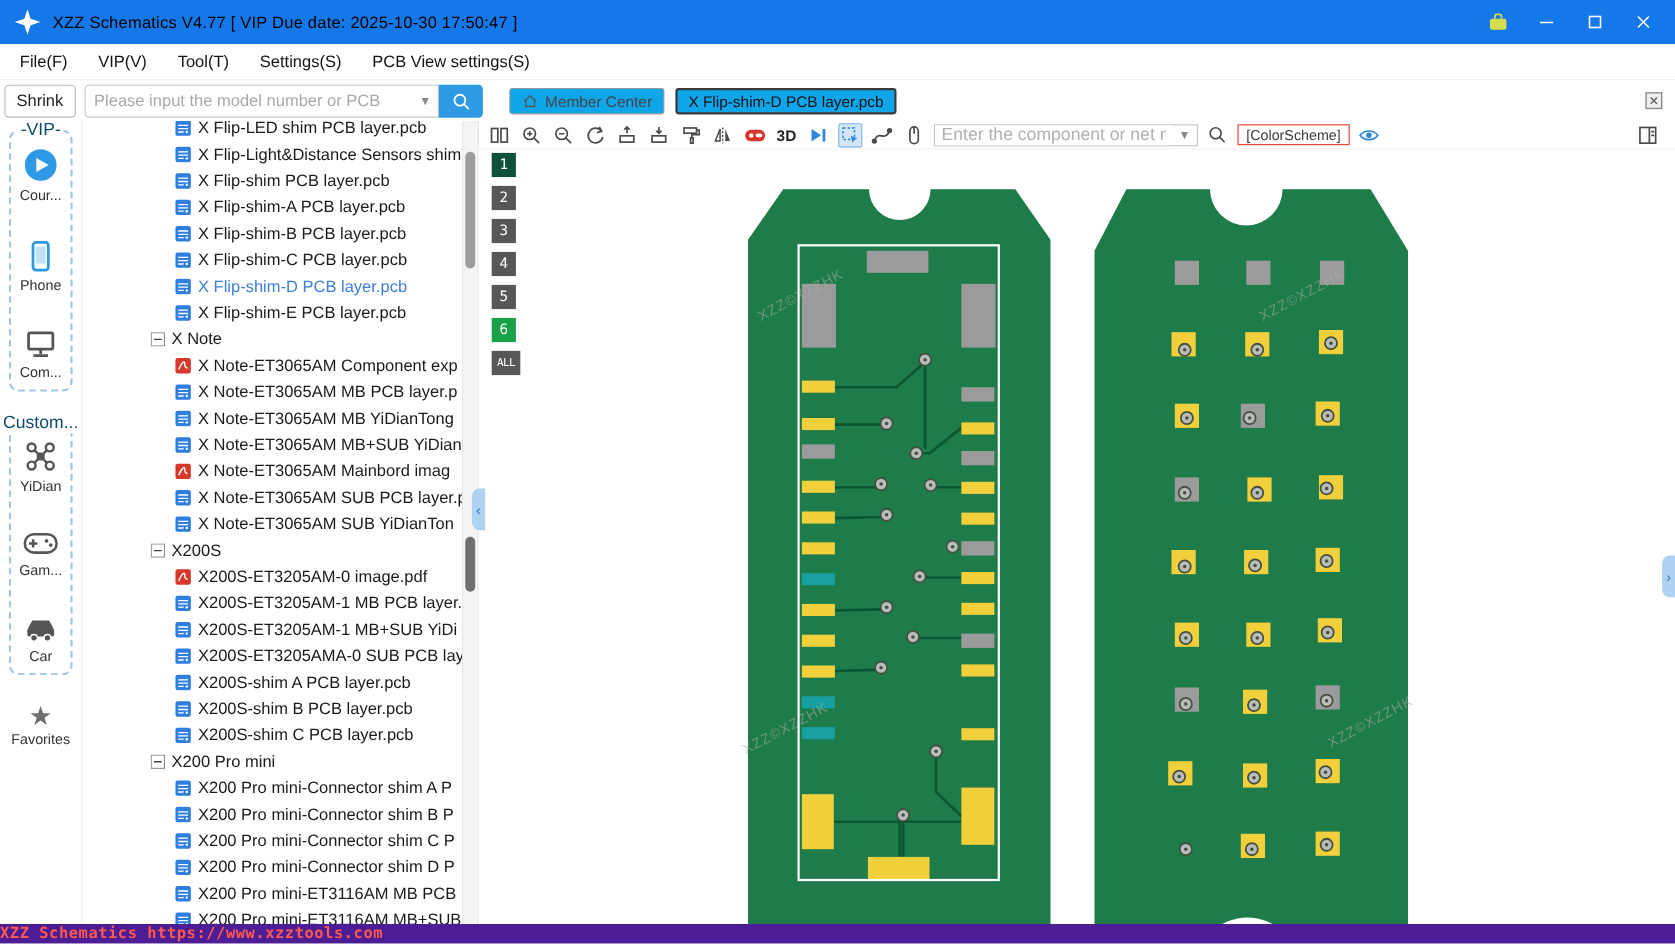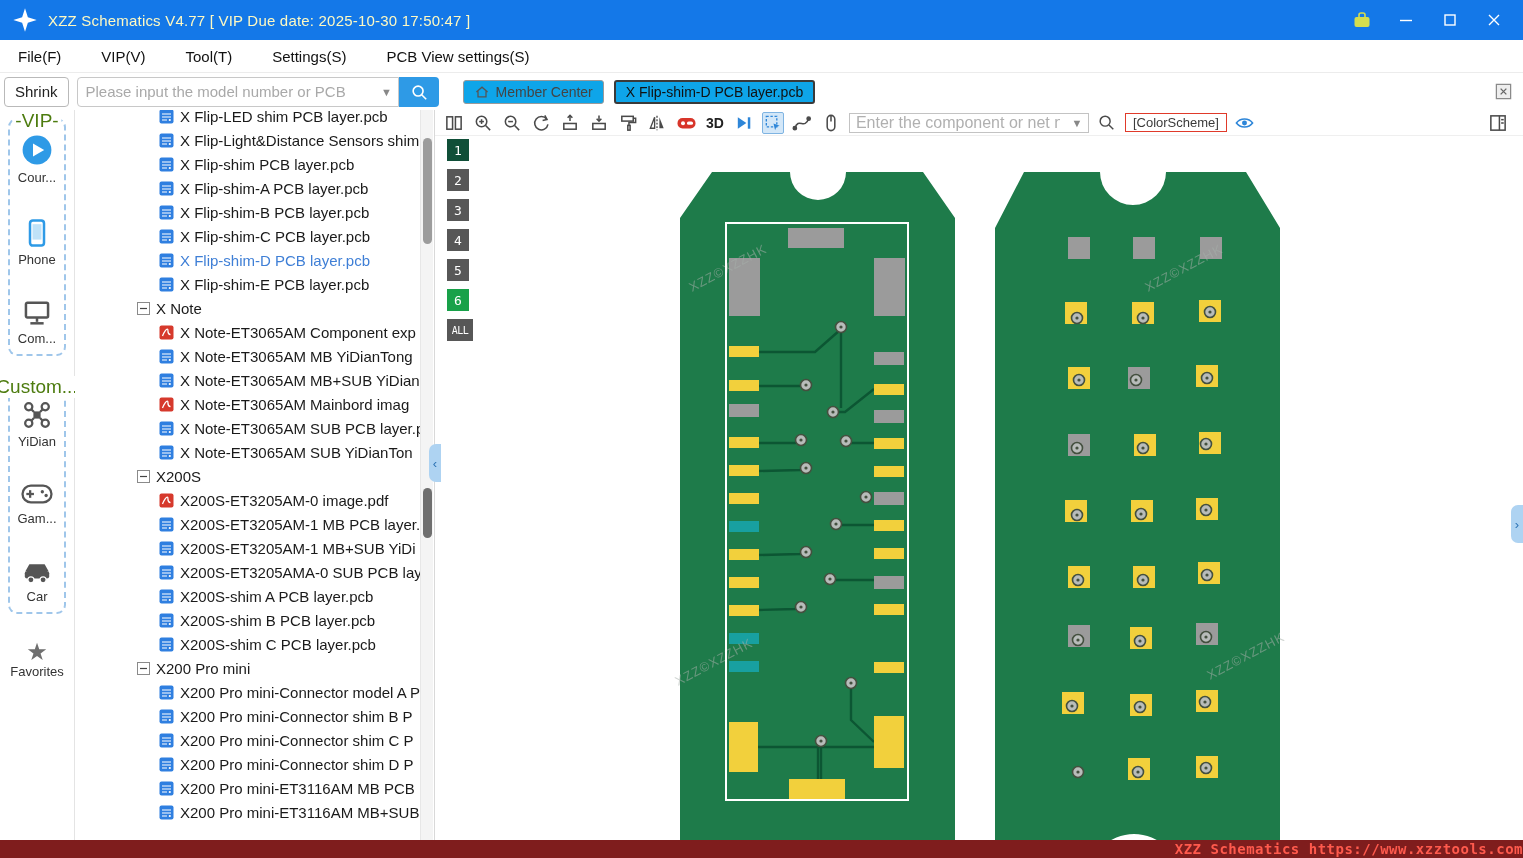--- a/index.html
+++ b/index.html
@@ -1,27 +1,27 @@
 <!DOCTYPE html>
 <html><head>
 <meta charset="utf-8">
 <style>
   * { margin:0; padding:0; box-sizing:border-box; }
   html,body { width:1523px; height:858px; font-family:"Liberation Sans",sans-serif; }
   #page { position:relative; width:1523px; height:858px; background:#fff; overflow:hidden; }
 
   
-  .titlebar { height:40px; background:#1478e8; display:flex; align-items:center; color:#fef9c3; padding:0 10px; }
+  .titlebar { height:40px; background:#1478e8; display:flex; align-items:center; color:#000000; padding:0 10px; }
   .app-icon { width:26px; height:26px; margin:0 10px 0 2px; flex:none; }
   .title-text { font-size:15px; letter-spacing:.2px; }
   .title-right { margin-left:auto; display:flex; align-items:center; gap:22px; padding-right:8px; }
   .win-btn { width:22px; height:22px; display:flex; align-items:center; justify-content:center; cursor:default; }
 
   
-  .menubar { height:33px; background:#fff; display:flex; align-items:center; gap:40px; padding-left:18px; border-bottom:1px solid #ececec; }
+  .menubar { height:33px; background:#fff; display:flex; align-items:center; gap:28px; padding-left:18px; border-bottom:1px solid #ececec; }
   .menu-item { font-size:15px; color:#111; }
 
   
   .searchrow { height:37px; display:flex; align-items:center; padding-left:4px; background:#fff; }
   .shrink-btn { height:30px; padding:0 10px; border:1px solid #b9b9b9; border-radius:4px; font-size:15px; color:#222; display:flex; align-items:center; background:#fff; }
   .model-combo { margin-left:8px; height:30px; width:322px; border:1px solid #c8c8c8; border-radius:4px 0 0 4px; display:flex; align-items:center; background:#fff; }
   .model-combo input { border:none; outline:none; flex:1; font-size:15px; padding:0 8px; color:#333; font-family:"Liberation Sans",sans-serif; }
   .model-combo input::placeholder { color:#a9a9a9; }
   .combo-caret { width:22px; color:#888; font-size:11px; text-align:center; flex:none; }
   .search-btn { width:40px; height:30px; background:#2e9ae6; border-radius:0 4px 4px 0; display:flex; align-items:center; justify-content:center; }
@@ -31,21 +31,21 @@
   .close-view { margin-left:auto; margin-right:10px; }
 
   
   .content { display:flex; height:730px; }
 
   
   .sidebar { width:75px; flex:none; background:#fff; border-right:1px solid #e4e4e4; display:flex; flex-direction:column; align-items:center; font-size:13px; color:#333; }
   .dash-box { position:relative; width:58px; border:2px dashed #9fc6ea; border-radius:9px; display:flex; flex-direction:column; align-items:center; padding:14px 0 8px; }
   .dash-box.vip { margin-top:8px; height:238px; justify-content:space-between; }
   .dash-box.custom { margin-top:28px; height:230px; justify-content:space-between;align-items:center; }
-  .dash-label { position:absolute; top:-10px; left:50%; transform:translateX(-50%); background:#fff; padding:0 3px; font-size:19px; color:#4d7c0f; white-space:nowrap; }
+  .dash-label { position:absolute; top:-10px; left:50%; transform:translateX(-50%); background:#fff; padding:0 3px; font-size:16px; color:#0c4a6e; white-space:nowrap; }
   .side-item { display:flex; flex-direction:column; align-items:center; gap:4px; }
   .side-item .lbl { font-size:13px; color:#333; white-space:nowrap; }
   .fav { margin-top:26px; display:flex; flex-direction:column; align-items:center; }
   .fav .star { font-size:24px; color:#6f6f6f; line-height:24px; }
 
   
   .treepanel { width:360px; flex:none; position:relative; background:#fff; border-right:1px solid #d9d9d9; overflow:hidden; }
   .treelist { margin-top:-6px; }
   .tree-item { display:flex; align-items:center; gap:6px; height:24px; padding-left:84px; font-size:15px; color:#1a1a1a; white-space:nowrap; overflow:hidden; }
   .tree-item .ic { display:none; line-height:0; flex:none; }
@@ -75,21 +75,21 @@
   .layer-col { position:absolute; left:12px; top:3px; z-index:5; }
   .layer-btn { width:22px; height:22px; margin-bottom:8px; color:#fff; font-family:"DejaVu Sans Mono",monospace; font-size:13px; display:flex; align-items:center; justify-content:center; }
   .layer-btn.wide { width:26px; font-size:10px; letter-spacing:-.5px; }
 
   
   .edge-tab { position:absolute; width:12px; height:38px; background:#aed3f2; color:#2e74b5; font-size:13px; display:flex; align-items:center; justify-content:center; z-index:20; }
   .edge-tab.left { left:429px; top:444px; border-radius:7px 0 0 7px; }
   .edge-tab.right { right:0; top:505px; border-radius:7px 0 0 7px; }
 
   
-  .statusbar { height:18px; background:#7f1d1d; display:flex; align-items:center; justify-content:flex-end; }
+  .statusbar { height:18px; background:#4c1d95; display:flex; align-items:center; justify-content:flex-start; }
   .statusbar span { color:#ff5a4d; font-family:"DejaVu Sans Mono",monospace; font-size:14px; font-weight:bold; letter-spacing:.5px; }
 
   svg { display:block; }
   .sicon { stroke:#4a4a4a; fill:none; stroke-width:1.6; }
 </style>
 </head>
 <body>
 
 <div id="page">
 
@@ -354,20 +354,32 @@
 
             <span class="ic ic-pdf">
               <svg width="15" height="15" viewBox="0 0 15 15">
                 <rect x="0.5" y="0.5" width="14" height="14" rx="2" fill="#d6392c"></rect>
                 <path d="M3.5 11 C5 7 7.5 3.5 8.6 4.2 C9.7 5 7.5 9 11.5 9.6" stroke="#fff" stroke-width="1.3" fill="none"></path>
               </svg>
             </span>
             <span class="tlabel">X Note-ET3065AM Component exp</span>
           </div>
 
+          <div class="tree-item t-pcb">
+
+            <span class="ic ic-pcb">
+              <svg width="15" height="15" viewBox="0 0 15 15">
+                <rect x="0.5" y="0.5" width="14" height="14" rx="2" fill="#2f7fe0"></rect>
+                <path d="M3 5 H12 M3 8 H12 M3 11 H8" stroke="#fff" stroke-width="1.2" fill="none"></path>
+                <circle cx="10.8" cy="11" r="1.1" fill="#fff"></circle>
+              </svg>
+            </span>
+
+            <span class="tlabel">X Note-ET3065AM MB PCB layer.p</span>
+          </div>
 
           <div class="tree-item t-pcb">
 
             <span class="ic ic-pcb">
               <svg width="15" height="15" viewBox="0 0 15 15">
                 <rect x="0.5" y="0.5" width="14" height="14" rx="2" fill="#2f7fe0"></rect>
                 <path d="M3 5 H12 M3 8 H12 M3 11 H8" stroke="#fff" stroke-width="1.2" fill="none"></path>
                 <circle cx="10.8" cy="11" r="1.1" fill="#fff"></circle>
               </svg>
             </span>
@@ -539,21 +551,21 @@
           <div class="tree-item t-pcb">
 
             <span class="ic ic-pcb">
               <svg width="15" height="15" viewBox="0 0 15 15">
                 <rect x="0.5" y="0.5" width="14" height="14" rx="2" fill="#2f7fe0"></rect>
                 <path d="M3 5 H12 M3 8 H12 M3 11 H8" stroke="#fff" stroke-width="1.2" fill="none"></path>
                 <circle cx="10.8" cy="11" r="1.1" fill="#fff"></circle>
               </svg>
             </span>
 
-            <span class="tlabel">X200 Pro mini-Connector model A P</span>
+            <span class="tlabel">X200 Pro mini-Connector shim A P</span>
           </div>
 
           <div class="tree-item t-pcb">
 
             <span class="ic ic-pcb">
               <svg width="15" height="15" viewBox="0 0 15 15">
                 <rect x="0.5" y="0.5" width="14" height="14" rx="2" fill="#2f7fe0"></rect>
                 <path d="M3 5 H12 M3 8 H12 M3 11 H8" stroke="#fff" stroke-width="1.2" fill="none"></path>
                 <circle cx="10.8" cy="11" r="1.1" fill="#fff"></circle>
               </svg>

